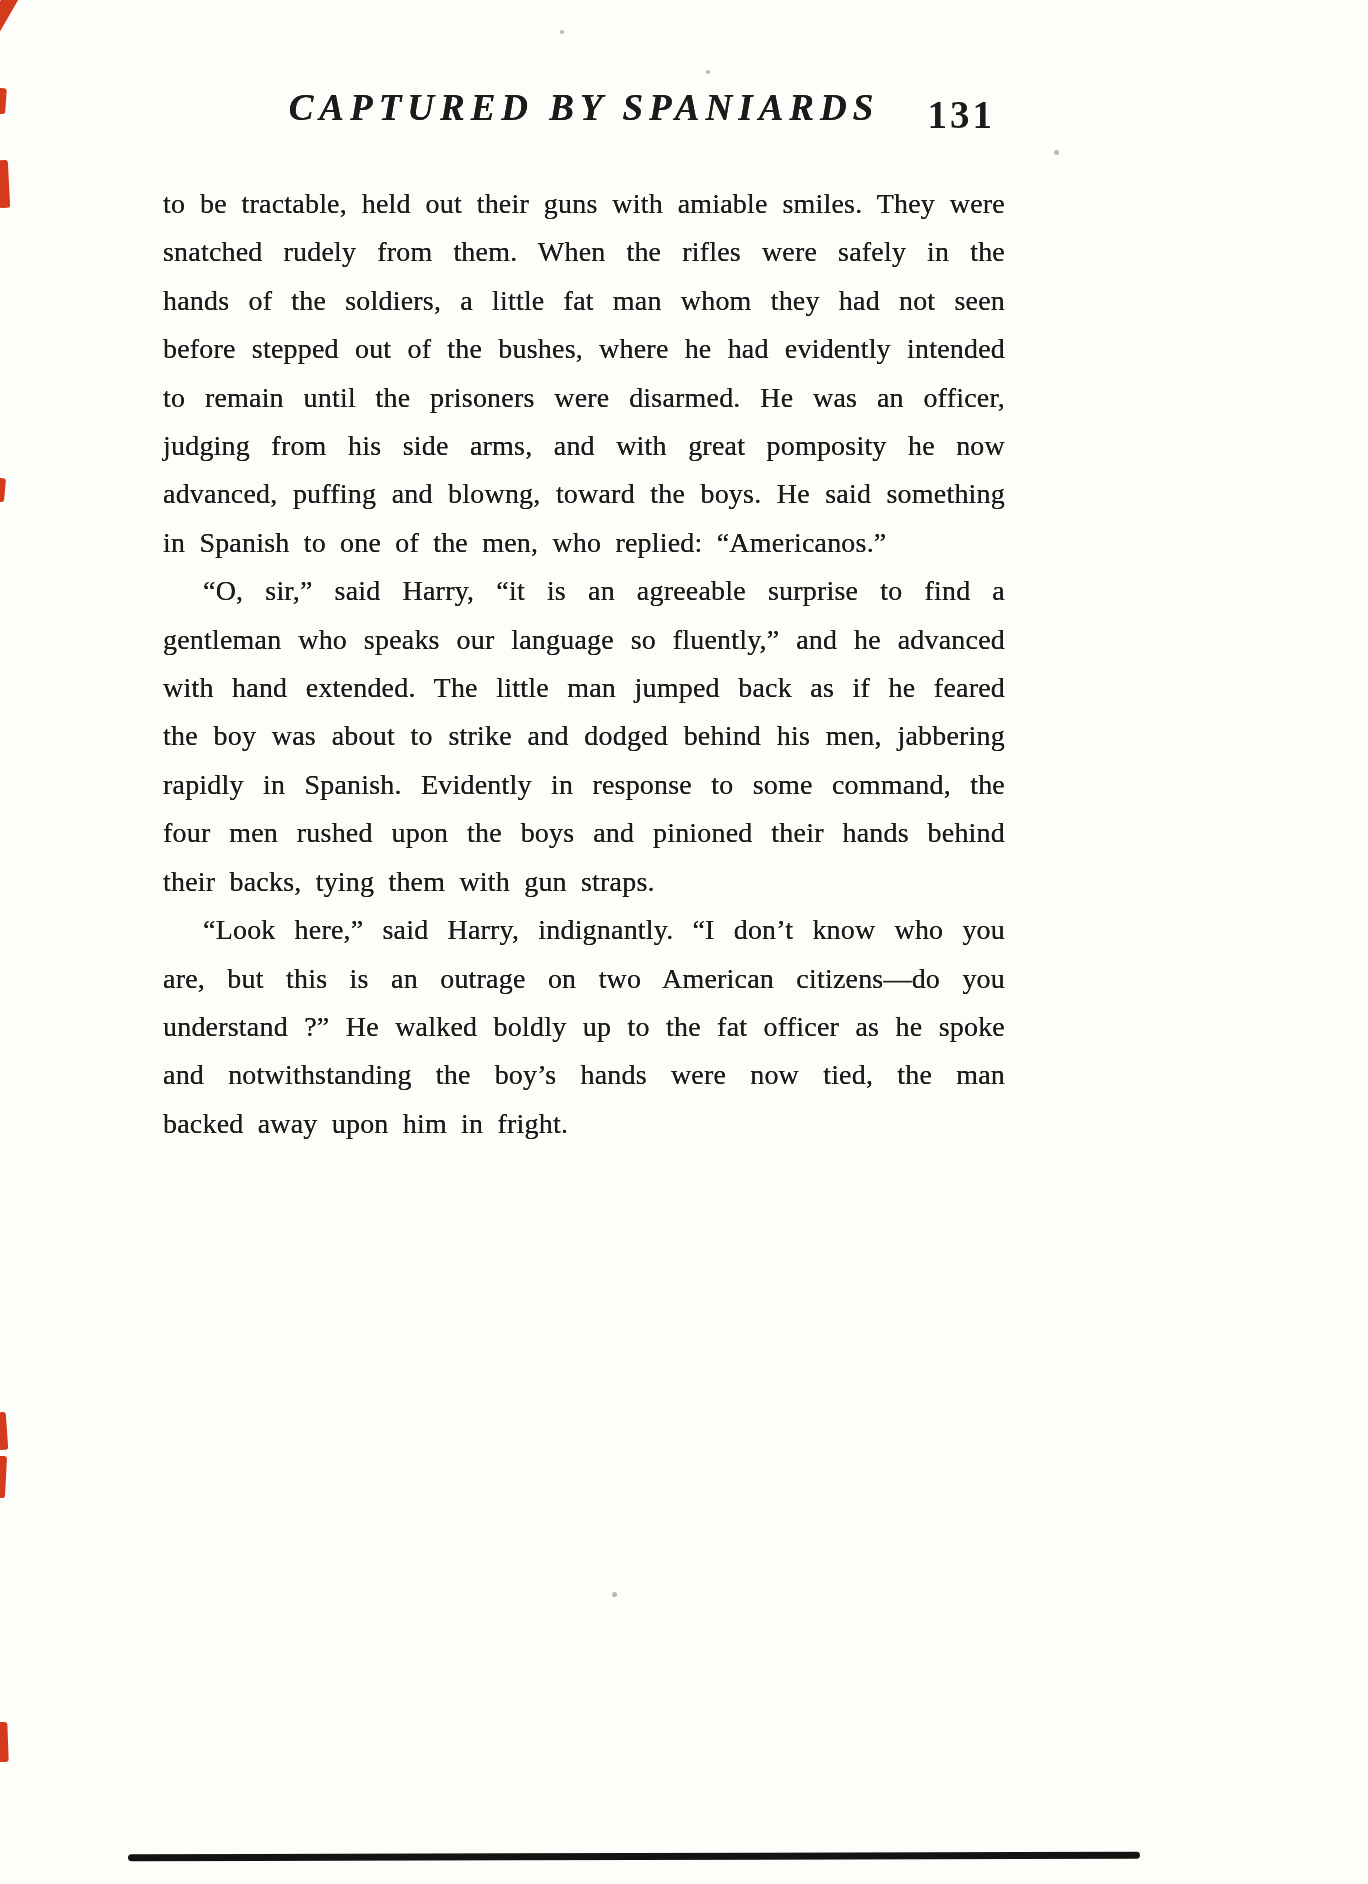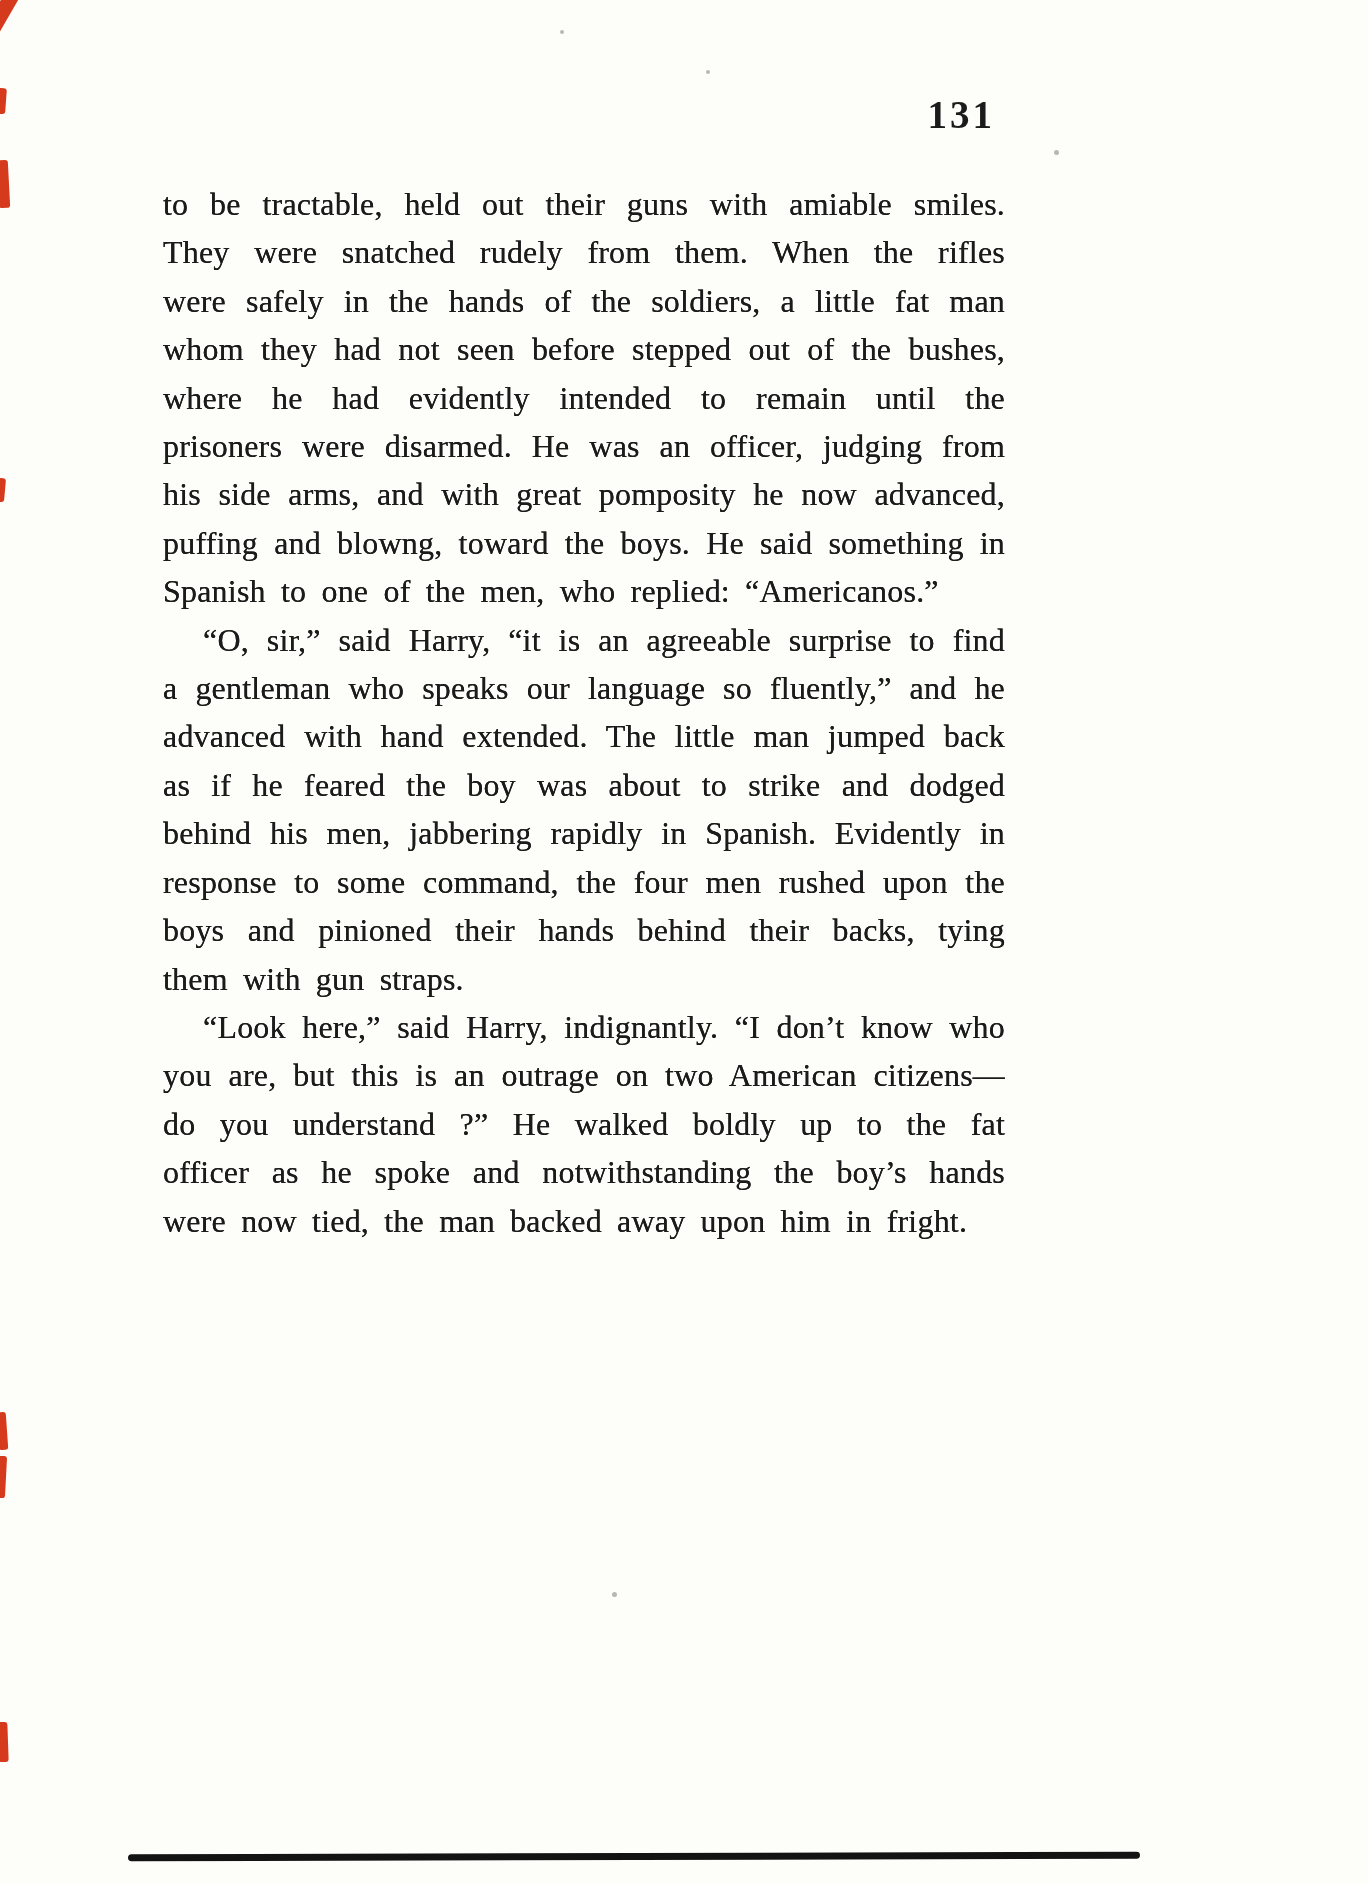--- a/index.html
+++ b/index.html
@@ -42,21 +42,21 @@
     color: var(--ink, #1b1b1b);
     font-weight: 700;
   }
   
   .body-text {
     position: absolute;
     top: 180px;
     left: 163px;
     width: 842px;
     color: var(--ink, #1b1b1b);
-    font-size: 32px;
+    font-size: 28px;
     line-height: 48.4px;
     text-align: justify;
     word-spacing: 7px;
     letter-spacing: 0.2px;
     text-shadow: 0 0 0.6px currentColor;
   }
   .body-text p.indent { text-indent: 40px; }
   
   .scan-mark {
     position: absolute;
@@ -105,20 +105,21 @@
   <div class="scan-mark mark-d"></div>
   <div class="scan-mark mark-e"></div>
   <div class="scan-mark mark-f"></div>
 
   <div class="speck speck-1"></div>
   <div class="speck speck-2"></div>
   <div class="speck speck-3"></div>
   <div class="speck speck-4"></div>
 
   <div class="header">
+    <span class="running-title">CAPTURED BY SPANIARDS</span>
     <span class="page-number">131</span>
   </div>
 
   <div class="body-text">
     <p>to be tractable, held out their guns with amiable smiles.  They were snatched rudely from them. When the rifles were safely in the hands of the soldiers, a little fat man whom they had not seen before stepped out of the bushes, where he had evidently intended to remain until the prisoners were disarmed.  He was an officer, judging from his side arms, and with great pomposity he now advanced, puffing and blowng, toward the boys. He said something in Spanish to one of the men, who replied: “Americanos.”</p>
     <p class="indent">“O, sir,” said Harry, “it is an agreeable surprise to find a gentleman who speaks our language so fluently,” and he advanced with hand extended. The little man jumped back as if he feared the boy was about to strike and dodged behind his men, jabbering rapidly in Spanish.  Evidently in response to some command, the four men rushed upon the boys and pinioned their hands behind their backs, tying them with gun straps.</p>
     <p class="indent">“Look here,” said Harry, indignantly.  “I don’t know who you are, but this is an outrage on two American citizens—do you understand ?” He walked boldly up to the fat officer as he spoke and notwithstanding the boy’s hands were now tied, the man backed away upon him in fright.</p>
   </div>
 
   <div class="bottom-rule"></div>

